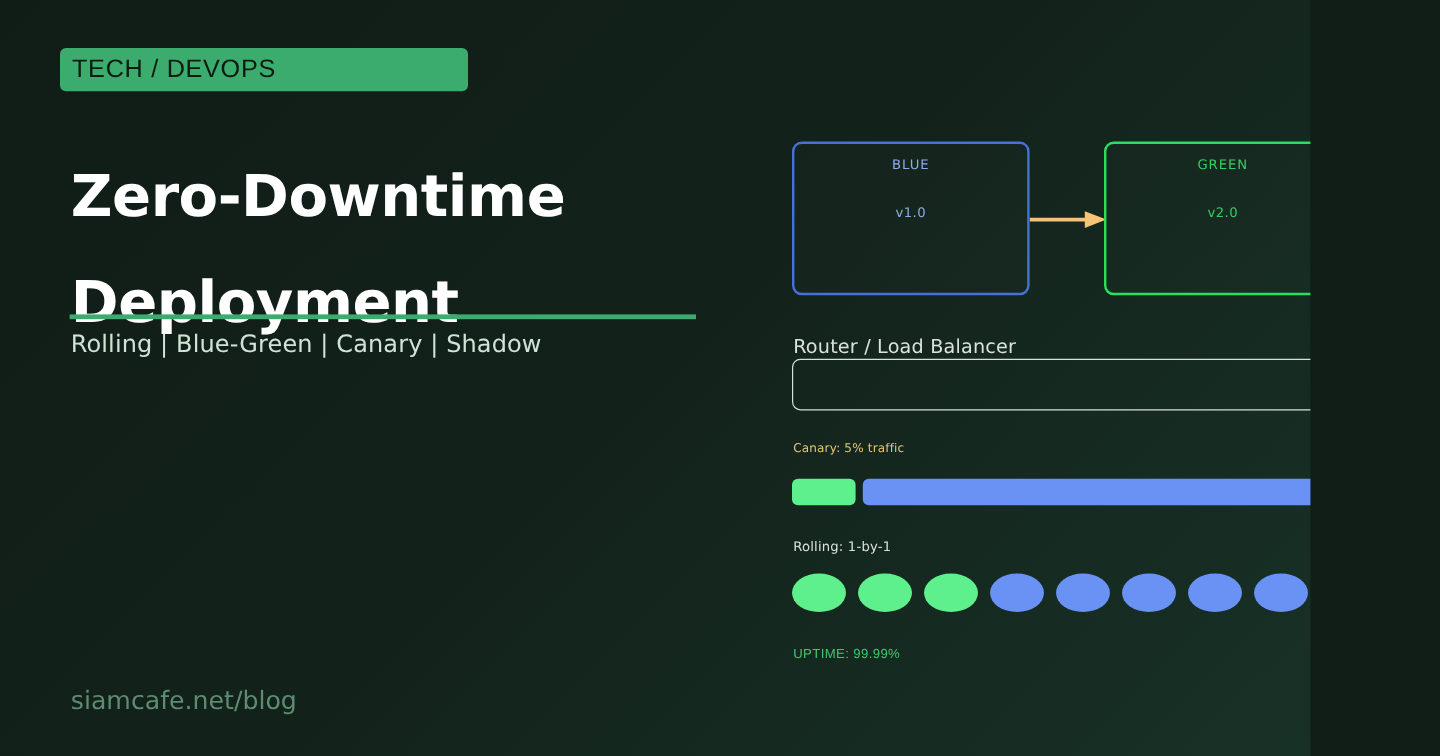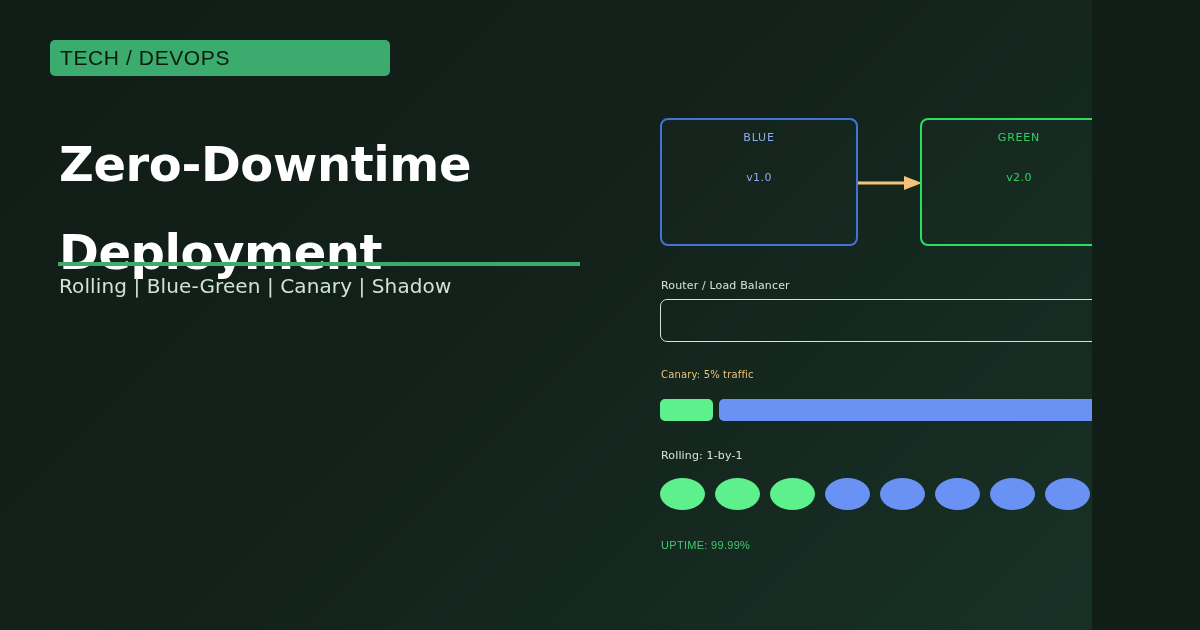--- a/index.html
+++ b/index.html
@@ -143,21 +143,21 @@
     width: 64px;
     height: 16px;
   }
 
   
   .router-label {
     position: absolute;
     top: 161px;
     left: 1px;
     color: #d9e2dc;
-    font-size: 11px;
+    font-size: 16px;
     letter-spacing: 0.15px;
     font-family: "DejaVu Sans", sans-serif;
   }
   .router-box {
     position: absolute;
     top: 181px;
     left: 0;
     width: 460px;
     height: 43px;
     border: 1px solid #d8e0da;
@@ -241,20 +241,21 @@
 <body>
 
 <div class="canvas">
 
   <div class="left-col">
     <span class="badge">TECH / DEVOPS</span>
     <h1 class="title">Zero-Downtime Deployment</h1>
     <div class="divider"></div>
     <div class="subtitle">Rolling | Blue-Green | Canary | Shadow</div>
   </div>
+  <div class="footer">siamcafe.net/blog</div>
 
   <div class="right-col">
 
     <div class="bg-row">
       <div class="env-box blue">
         <div class="env-name">BLUE</div>
         <div class="env-ver">v1.0</div>
       </div>
 
       <svg class="arrow" viewBox="0 0 64 16" xmlns="http://www.w3.org/2000/svg">

